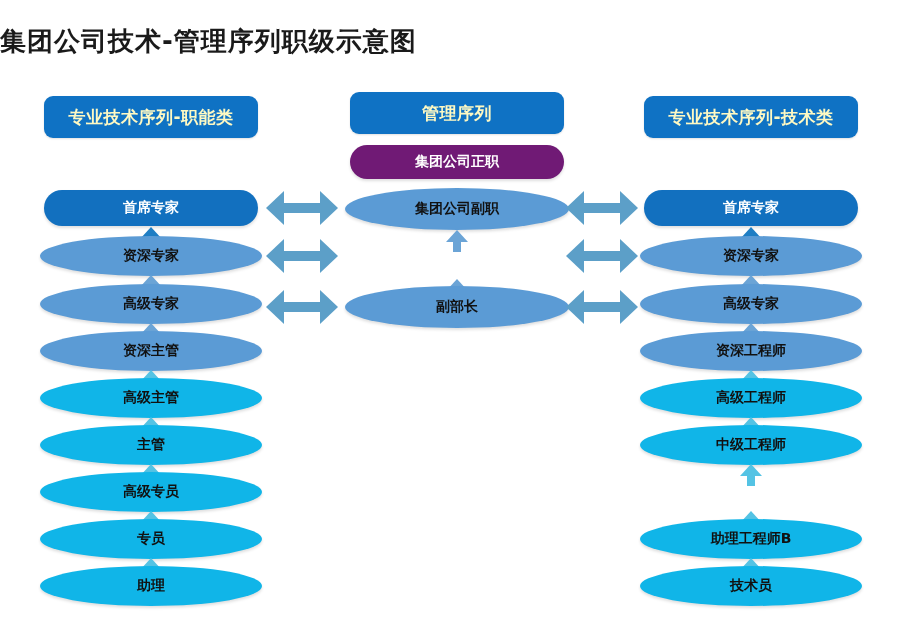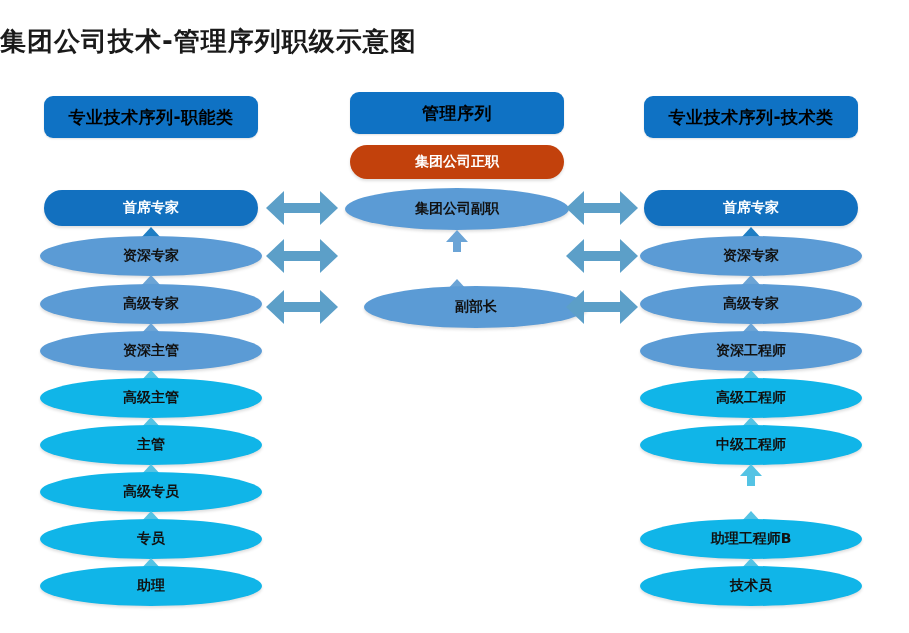--- a/index.html
+++ b/index.html
@@ -31,21 +31,21 @@
     letter-spacing: 1px;
     white-space: nowrap;
   }
 
   
   .col-header {
     position: absolute;
     height: 42px;
     border-radius: 9px;
     background: #0f72c4;
-    color: #000000;
+    color: #fef9c3;
     font-size: 17px;
     font-weight: bold;
     display: flex;
     align-items: center;
     justify-content: center;
     letter-spacing: 0.5px;
     white-space: nowrap;
     box-shadow: 0 1px 2px rgba(0,0,0,0.12);
   }
   #hdr-left  { left: 44px;  top: 96px; width: 214px; }
@@ -61,21 +61,21 @@
     font-size: 14px;
     font-weight: bold;
     white-space: nowrap;
     box-shadow: 0 2px 3px rgba(0,0,0,0.13);
   }
   .ellipse  { border-radius: 50% / 50%; }
   .stadium  { border-radius: 999px; }
 
   
   .tier-dark   { background: #1270bf; color: #ffffff; }
-  .tier-pill   { background: #c2410c; color: #ffffff; }
+  .tier-pill   { background: #701a75; color: #ffffff; }
   .tier-mid    { background: #5b9bd5; color: #111111; }
   .tier-bright { background: #10b5e8; color: #111111; }
 
   
   .arrow-up {
     position: absolute;
     width: 22px;
     height: 22px;
   }
   .arrow-up .shaft {
@@ -203,21 +203,21 @@
   <div class="arrow-up arrow-mid" style="left:446px; top:230px;">
     <span class="shaft"></span>
       <span class="head"></span>
     </div>
 
   <div class="arrow-up arrow-mid" style="left:446px; top:279px;">
     <span class="shaft"></span>
       <span class="head"></span>
     </div>
 
-  <div class="node ellipse tier-mid" style="left:364px; top:286px; width:224px; height:42px;">副部长</div>
+  <div class="node ellipse tier-mid" style="left:345px; top:286px; width:224px; height:42px;">副部长</div>
 
   <div class="node stadium tier-dark" style="left:644px; top:190px; width:214px; height:36px;">首席专家</div>
   <div class="arrow-up arrow-dark" style="left:740px; top:227px;">
     <span class="shaft"></span>
       <span class="head"></span>
     </div>
 
   <div class="node ellipse tier-mid" style="left:640px; top:236px; width:222px; height:40px;">资深专家</div>
   <div class="arrow-up arrow-mid" style="left:740px; top:275px;">
     <span class="shaft"></span>

